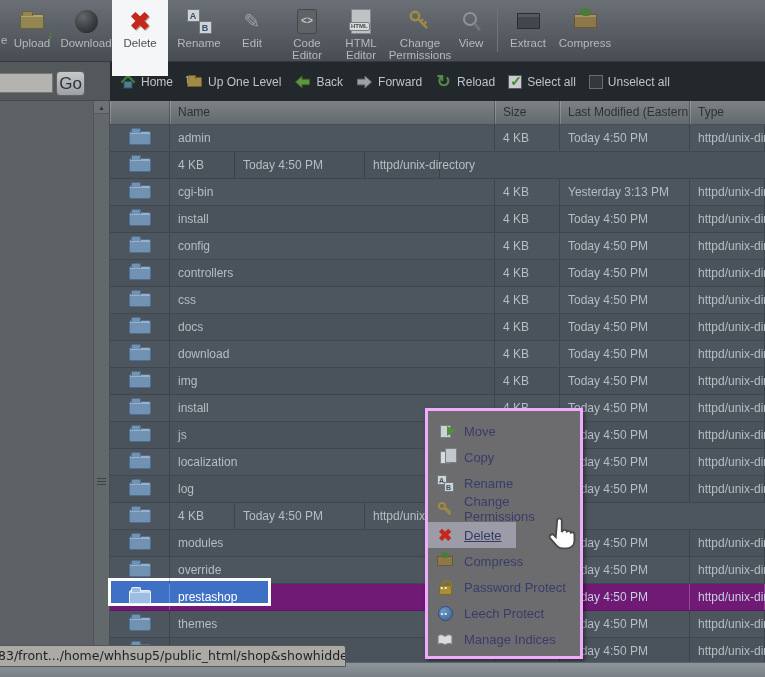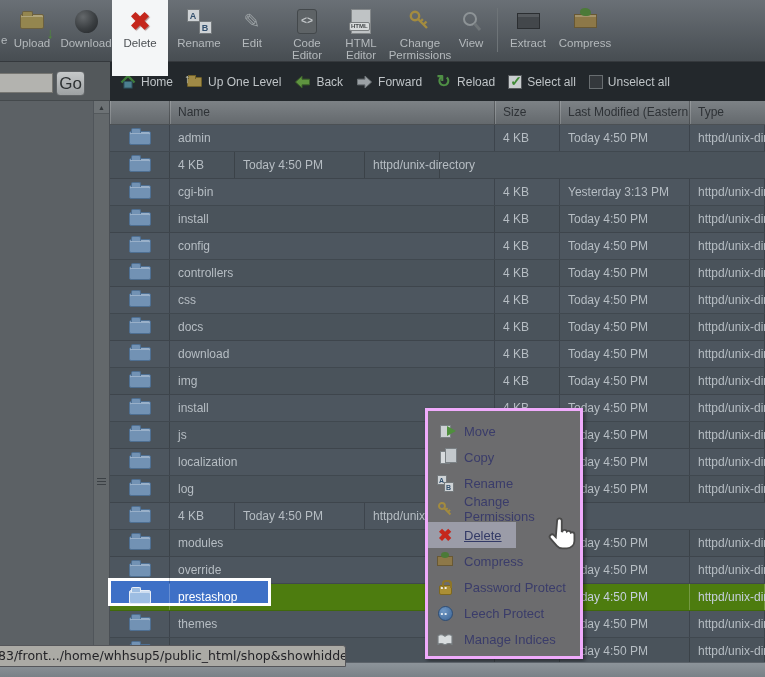--- a/index.html
+++ b/index.html
@@ -80,21 +80,21 @@
 
   .row { position:relative; display:flex; height:27px; border-bottom:1px solid rgba(0,0,0,.16); background:#4d565f; cursor:default; }
   .row:nth-child(even) { background:#4a535b; }
   .cell { position:relative; z-index:2; font-size:12px; color:#b6bdc3; line-height:26px; padding-left:8px; border-right:1px solid rgba(0,0,0,.20); white-space:nowrap; overflow:hidden; }
   .cell.c0 { display:flex; align-items:center; justify-content:center; padding-left:0; }
   .cell.c4 { overflow:visible; }
   .folder { position:relative; width:22px; height:14px; background:#7292b4; border:1px solid #4e6f92; border-radius:2px; box-shadow:inset 0 2px 0 rgba(255,255,255,.28); }
   .folder::before { content:""; position:absolute; top:-4px; left:1px; width:8px; height:4px; background:#7292b4; border:1px solid #4e6f92; border-bottom:none; border-radius:2px 2px 0 0; }
 
   .row .hl-box { display:none; }
-  .row.selected { background:#4d7c0f; }
+  .row.selected { background:#701a75; }
   .row.selected .cell { color:#c6cfdd; border-right-color:rgba(255,255,255,.22); }
   .row.selected .cell.c1 { color:#ffffff; }
   .row.selected .hl-box { display:block; position:absolute; left:-2px; top:-6px; width:163px; height:28px; border:3px solid #ffffff; background:#3e70c6; z-index:1; }
   .row.selected .folder { background:#9dbde2; border-color:#e8eef6; box-shadow:inset 0 2px 0 rgba(255,255,255,.5); }
   .row.selected .folder::before { background:#9dbde2; border-color:#e8eef6; }
 
   
   .context-menu {
     position:absolute; left:425px; top:408px; width:158px; height:251px;
     background:#6c6c6e; border:3px solid #f0abfc;

